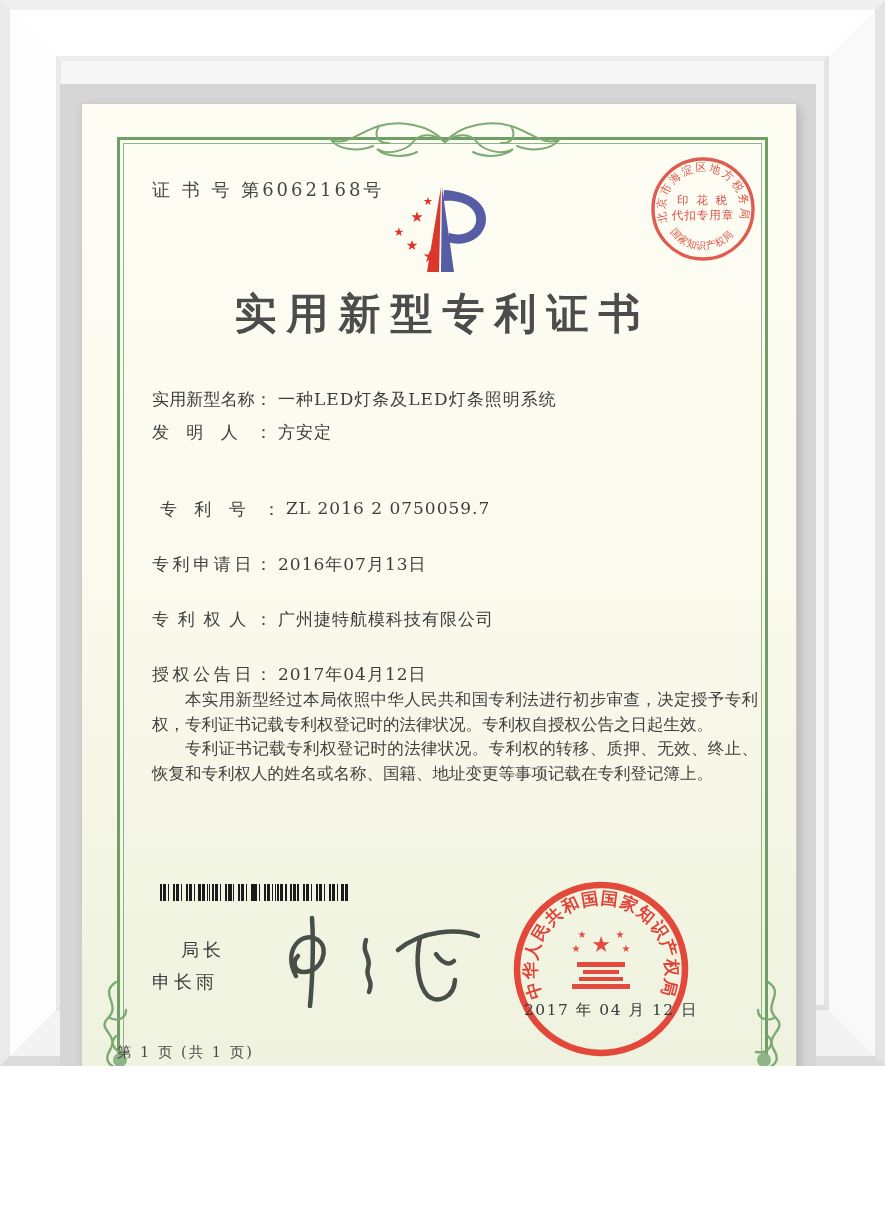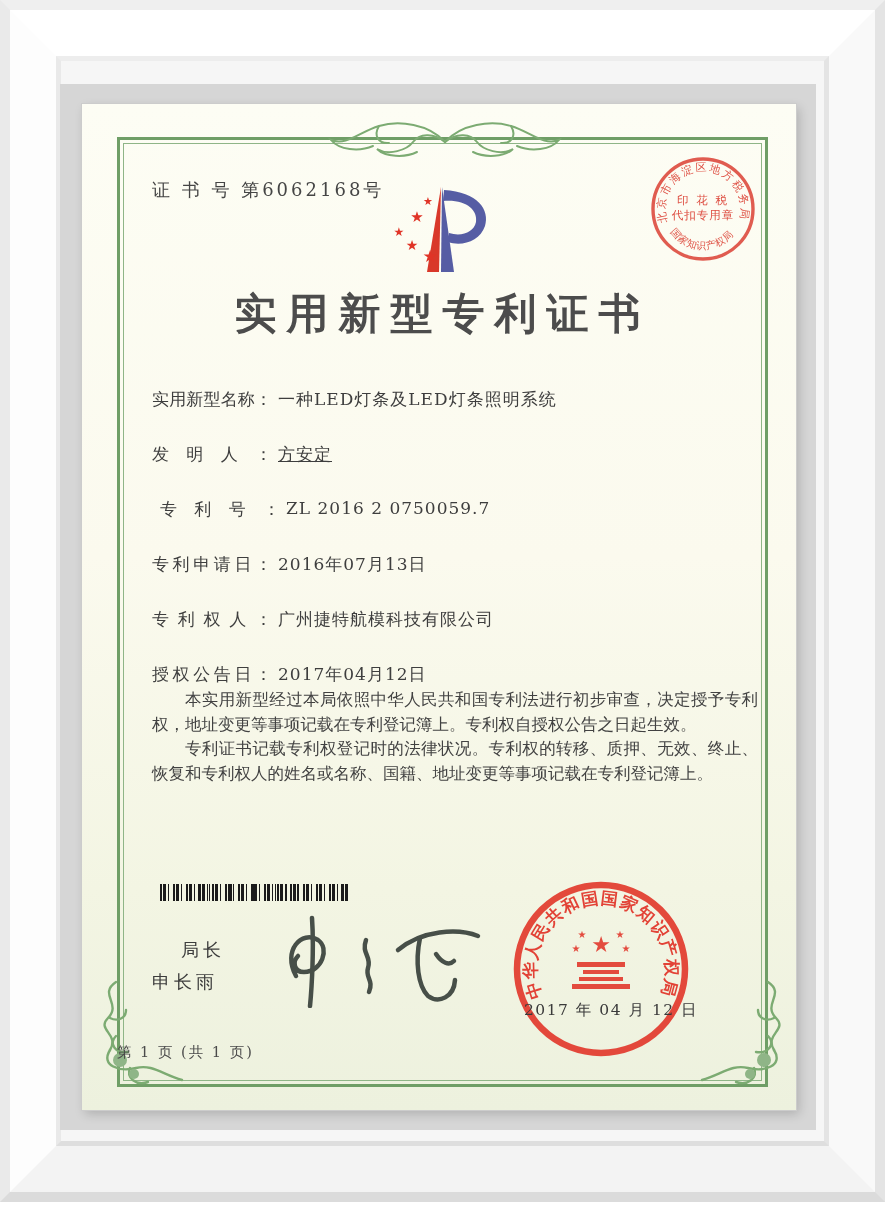--- a/index.html
+++ b/index.html
@@ -1,16 +1,16 @@
 <!DOCTYPE html>
 <html><head>
 <meta charset="utf-8">
 <style>
   html,body{margin:0;padding:0;background:#ffffff;}
-  .scene{position:relative;width:885px;height:1202px;overflow:hidden;
+  .scene{position:relative;width:885px;height:1066px;overflow:hidden;
          font-family:"DejaVu Serif","Liberation Serif",serif;background:#f6f6f6;}
   
   .frame-edge{position:absolute;inset:0;border:10px solid;
               border-color:#efefef #e4e4e4 #dbdbdb #eaeaea;box-sizing:border-box;}
   .frame-face{position:absolute;inset:10px;border:46px solid;box-sizing:border-box;
               border-color:#ffffff #f9f9f9 #f3f3f3 #fdfdfd;}
   .frame-inner{position:absolute;inset:56px;border:5px solid;box-sizing:border-box;
                border-color:#ededed #e4e4e4 #dedede #e9e9e9;}
   .mat{position:absolute;left:60px;top:84px;width:756px;height:1046px;background:#d6d6d6;}
   .paper{position:absolute;left:82px;top:104px;width:714px;height:1006px;
@@ -112,38 +112,38 @@
       <text x="26" y="66" font-size="14">★</text>
       <text x="44" y="78" font-size="17">★</text>
     </g>
   </svg>
 
   <div class="title">实用新型专利证书</div>
 
   <div class="field" style="top:388px;">
     <span class="flabel">实用新型名称：</span><span class="fvalue">一种LED灯条及LED灯条照明系统</span>
   </div>
-  <div class="field" style="top:443px;text-decoration:underline;">
+  <div class="field" style="top:421px;">
     <span class="flabel">发明人：</span><span class="fvalue">方安定</span>
   </div>
   <div class="field" style="top:498px;margin-left:8px;">
     <span class="flabel">专利号：</span><span class="fvalue">ZL 2016 2 0750059.7</span>
   </div>
   <div class="field" style="top:553px;">
     <span class="flabel">专利申请日：</span><span class="fvalue">2016年07月13日</span>
   </div>
   <div class="field" style="top:608px;">
     <span class="flabel">专利权人：</span><span class="fvalue">广州捷特航模科技有限公司</span>
   </div>
   <div class="field" style="top:663px;">
     <span class="flabel">授权公告日：</span><span class="fvalue">2017年04月12日</span>
   </div>
 
   <div class="body-text">
-    <p>本实用新型经过本局依照中华人民共和国专利法进行初步审查，决定授予专利权，地址变更等事项记载在专利登记簿上。专利权自授权公告之日起生效。</p>
+    <p>本实用新型经过本局依照中华人民共和国专利法进行初步审查，决定授予专利权，专利证书记载专利权登记时的法律状况。专利权自授权公告之日起生效。</p>
     <p>专利证书记载专利权登记时的法律状况。专利权的转移、质押、无效、终止、恢复和专利权人的姓名或名称、国籍、地址变更等事项记载在专利登记簿上。</p>
   </div>
 
   <div class="barcode"></div>
 
   <div class="issuer-title">局长</div>
   <div class="issuer-name">申长雨</div>
 
   <svg class="signature" width="225" height="100" viewBox="0 0 225 100">
     <g stroke="#39423c" stroke-width="4.5" fill="none" stroke-linecap="round" opacity="0.92">

